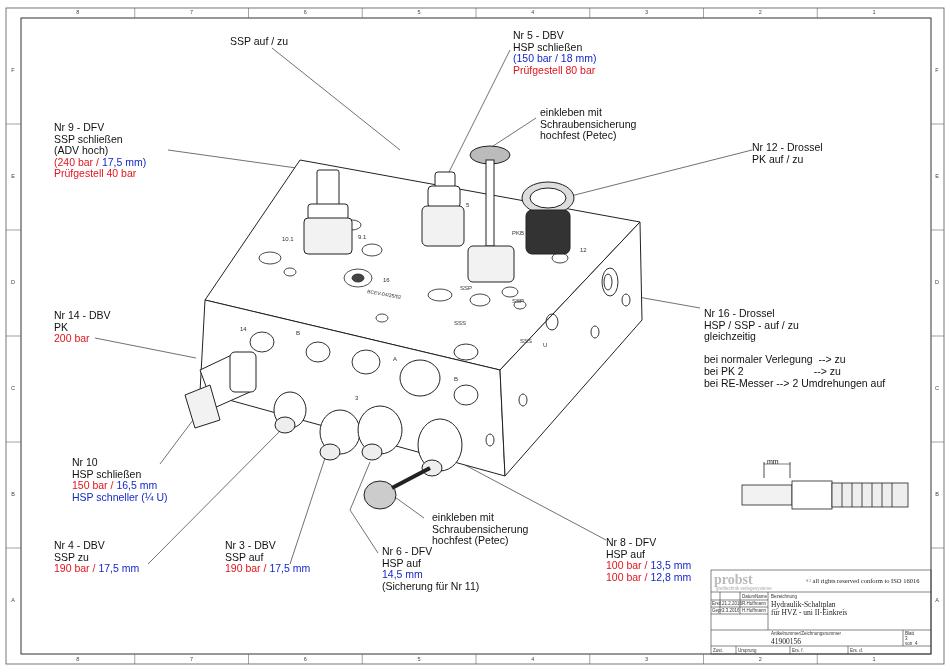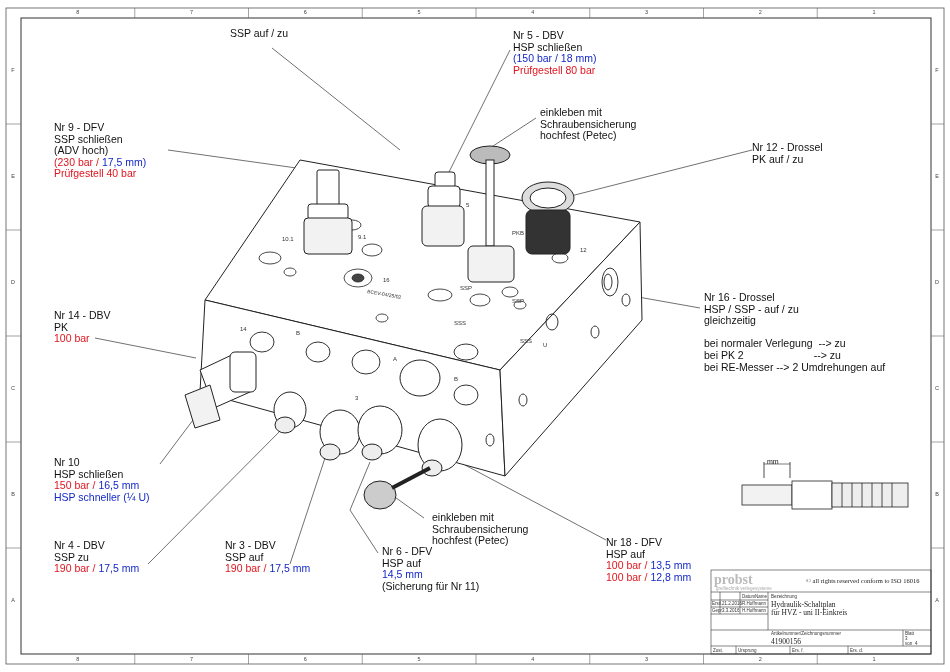--- a/index.html
+++ b/index.html
@@ -213,53 +213,53 @@
   </div>
 <div id="zones-right">
     <div class="zl" style="left: 930px; top: 67px;">F</div>
     <div class="zl" style="left: 930px; top: 173px;">E</div>
     <div class="zl" style="left: 930px; top: 279px;">D</div>
     <div class="zl" style="left: 930px; top: 385px;">C</div>
     <div class="zl" style="left: 930px; top: 491px;">B</div>
     <div class="zl" style="left: 930px; top: 597px;">A</div>
   </div>
 
-<div class="lbl" style="left:230px;top:28px">SSP auf / zu</div>
+<div class="lbl" style="left:230px;top:36px">SSP auf / zu</div>
 
 <div class="lbl" style="left:513px;top:30px"><span>Nr 5 - DBV</span>
 <span>HSP schließen</span>
 <span class="blue">(150 bar / 18 mm)</span>
 <span class="red">Prüfgestell 80 bar</span></div>
 
 <div class="lbl" style="left:540px;top:107px"><span>einkleben mit</span>
 <span>Schraubensicherung</span>
 <span>hochfest (Petec)</span></div>
 
 <div class="lbl" style="left:752px;top:142px"><span>Nr 12 - Drossel</span>
 <span>PK auf / zu</span></div>
 
 <div class="lbl" style="left:54px;top:122px"><span>Nr 9 - DFV</span>
 <span>SSP schließen</span>
 <span>(ADV hoch)</span>
-<span class="red">(230 bar / </span><span class="blue">17,5 mm)</span>
+<span class="red">(240 bar / </span><span class="blue">17,5 mm)</span>
 <span class="red">Prüfgestell 40 bar</span></div>
 
-<div class="lbl" style="left:704px;top:292px"><span>Nr 16 - Drossel</span>
+<div class="lbl" style="left:704px;top:308px"><span>Nr 16 - Drossel</span>
 <span>HSP / SSP - auf / zu</span>
 <span>gleichzeitig</span>
 
 <span>bei normaler Verlegung  --&gt; zu</span>
 <span>bei PK 2                        --&gt; zu</span>
 <span>bei RE-Messer --&gt; 2 Umdrehungen auf</span></div>
 
 <div class="lbl" style="left:54px;top:310px"><span>Nr 14 - DBV</span>
 <span>PK</span>
-<span class="red">100 bar</span></div>
-
-<div class="lbl" style="left:54px;top:457px"><span>Nr 10</span>
+<span class="red">200 bar</span></div>
+
+<div class="lbl" style="left:72px;top:457px"><span>Nr 10</span>
 <span>HSP schließen</span>
 <span class="red">150 bar / </span><span class="blue">16,5 mm</span>
 <span class="blue">HSP schneller (¼ U)</span></div>
 
 <div class="lbl" style="left:54px;top:540px"><span>Nr 4 - DBV</span>
 <span>SSP zu</span>
 <span class="red">190 bar / </span><span class="blue">17,5 mm</span></div>
 
 <div class="lbl" style="left:225px;top:540px"><span>Nr 3 - DBV</span>
 <span>SSP auf</span>
@@ -267,21 +267,21 @@
 
 <div class="lbl" style="left:382px;top:546px"><span>Nr 6 - DFV</span>
 <span>HSP auf</span>
 <span class="blue">14,5 mm</span>
 <span>(Sicherung für Nr 11)</span></div>
 
 <div class="lbl" style="left:432px;top:512px"><span>einkleben mit</span>
 <span>Schraubensicherung</span>
 <span>hochfest (Petec)</span></div>
 
-<div class="lbl" style="left:606px;top:537px"><span>Nr 18 - DFV</span>
+<div class="lbl" style="left:606px;top:537px"><span>Nr 8 - DFV</span>
 <span>HSP auf</span>
 <span class="red">100 bar / </span><span class="blue">13,5 mm</span>
 <span class="red">100 bar / </span><span class="blue">12,8 mm</span></div>
 
 <div class="lbl" style="left:767px;top:456px;font-size:7px">mm</div>
 
 <div class="tbs" style="left:282px;top:236px;font-size:6px">10.1</div>
 <div class="tbs" style="left:358px;top:234px;font-size:6px">9.1</div>
 <div class="tbs" style="left:383px;top:277px;font-size:6px">16</div>
 <div class="tbs" style="left:466px;top:202px;font-size:6px">5</div>

